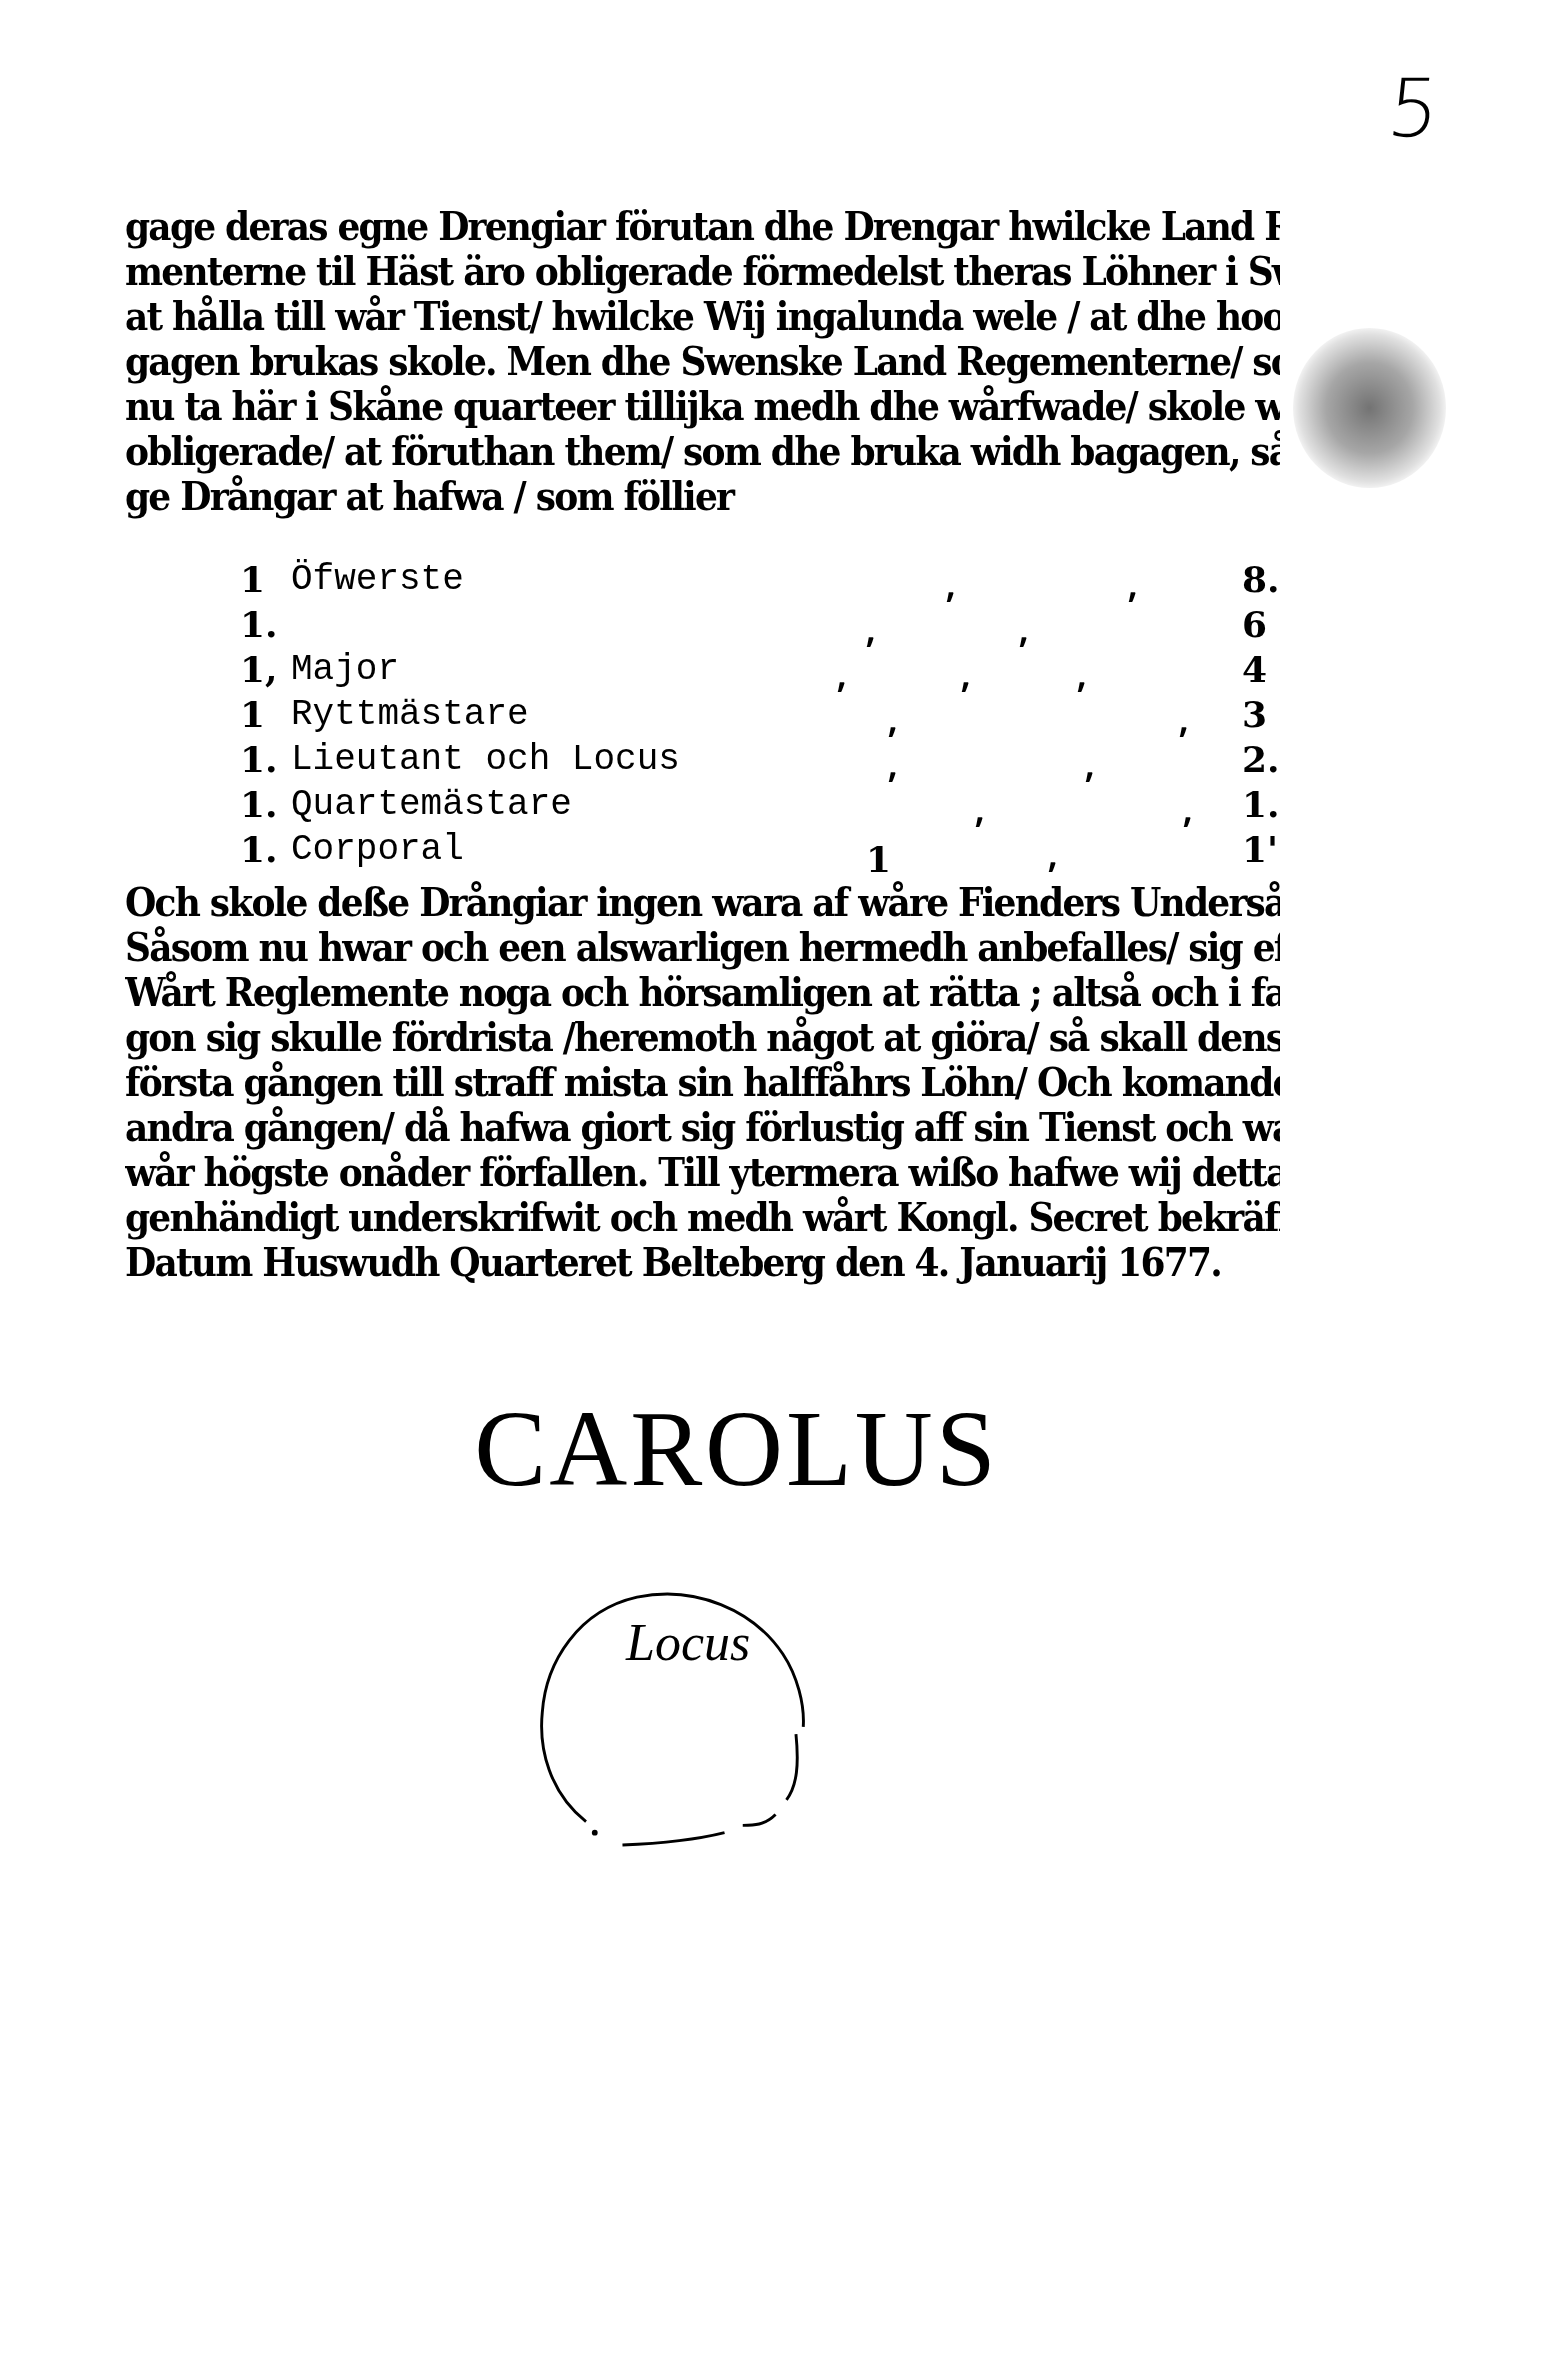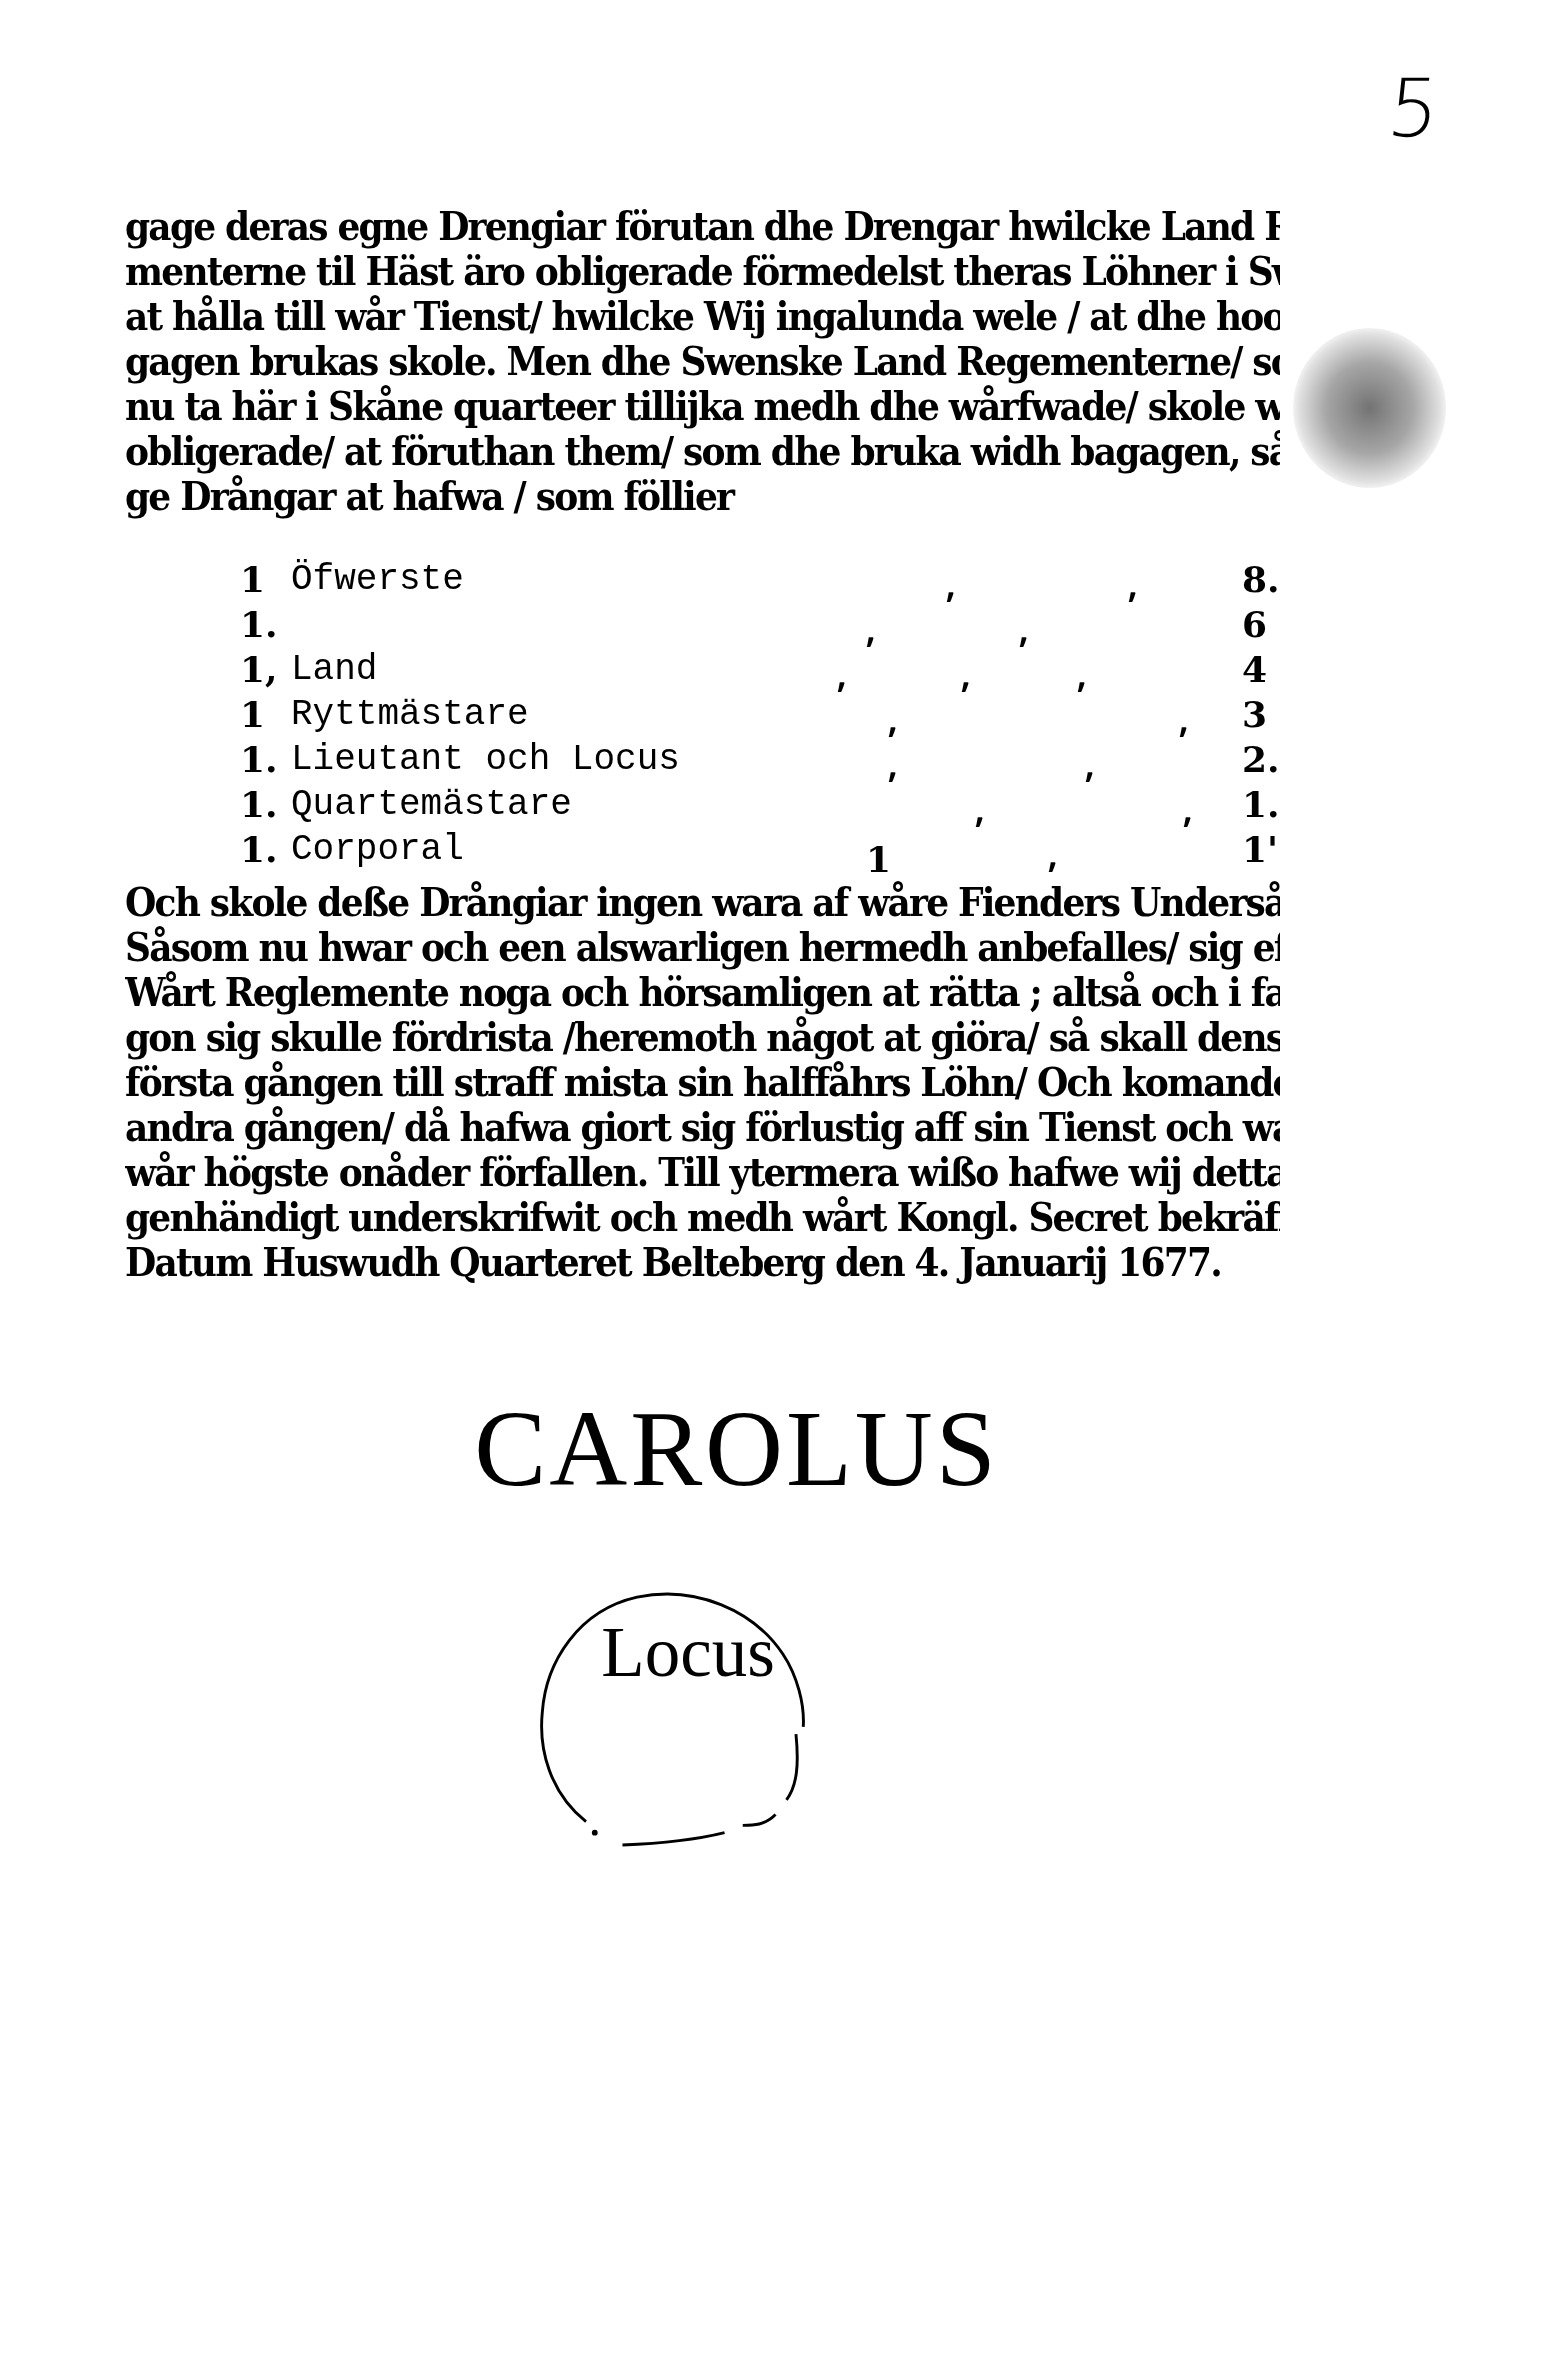--- a/index.html
+++ b/index.html
@@ -24,21 +24,21 @@
   .list-row .dots { position: absolute; left: 597px; width: 364px; height: 45px; }
   .list-row .dot { position: absolute; top: 10.2px; font-weight: bold; }
   .list-row .count { position: absolute; left: 1002px; font-weight: bold; }
   .signature { position: absolute; left: 0; width: 1544px; top: 1395px; text-align: center;
                font-family: "Liberation Serif", serif; font-size: 108px; letter-spacing: 2.9px;
                line-height: 1; padding-left: 16px; margin-left: 25px; }
   .signature span { display: inline-block; margin-left: -153px; }
   .seal { position: absolute; left: 535px; top: 1581px; width: 277px; height: 262px; }
   .seal svg { position: absolute; left: 0; top: 0; }
   .seal-text { position: absolute; left: 0; width: 277px; text-align: center;
-               font-family: "Liberation Serif", serif; font-size: 71px; line-height: 1; }
+               font-family: "Liberation Serif", serif; font-size: 52px; line-height: 1; font-style: italic; }
   .seal-text.l1 { top: 36px; left: 14.6px; }
   .seal-text.l2 { top: 120px; left: 29px; }
 </style>
 </head>
 <body>
 
 <div>
 
   <div class="page-number">5</div>
 
@@ -67,21 +67,21 @@
     <div class="list-row">
       <span class="num">1.</span>
       <span class="dots">
         <span class="dot" style="left:29px">⸴</span>
         <span class="dot" style="left:182px">⸴</span>
       </span>
       <span class="count">6</span>
     </div>
     <div class="list-row">
       <span class="num">1,</span>
-      <span class="rank">Land</span>
+      <span class="rank">Major</span>
       <span class="dots">
         <span class="dot" style="left:0px">⸴</span>
         <span class="dot" style="left:124px">⸴</span>
         <span class="dot" style="left:240px">⸴</span>
       </span>
       <span class="count">4</span>
     </div>
     <div class="list-row">
       <span class="num">1</span>
       <span class="rank">Ryttmästare</span>

